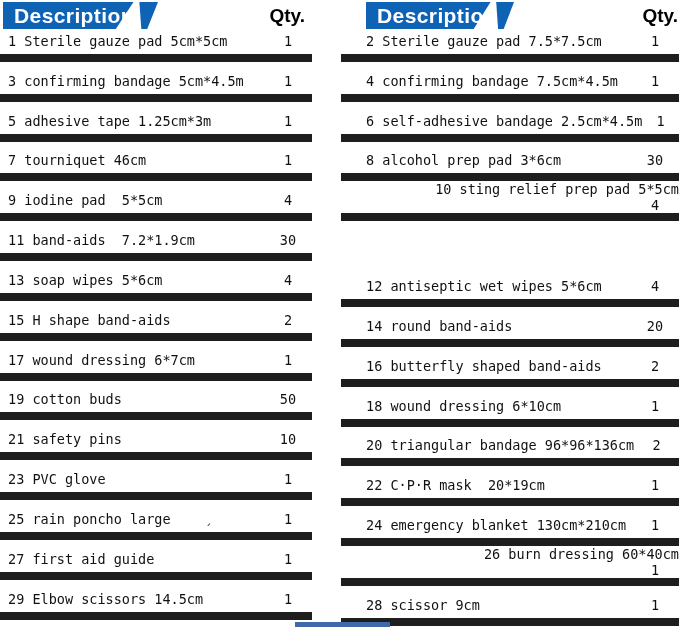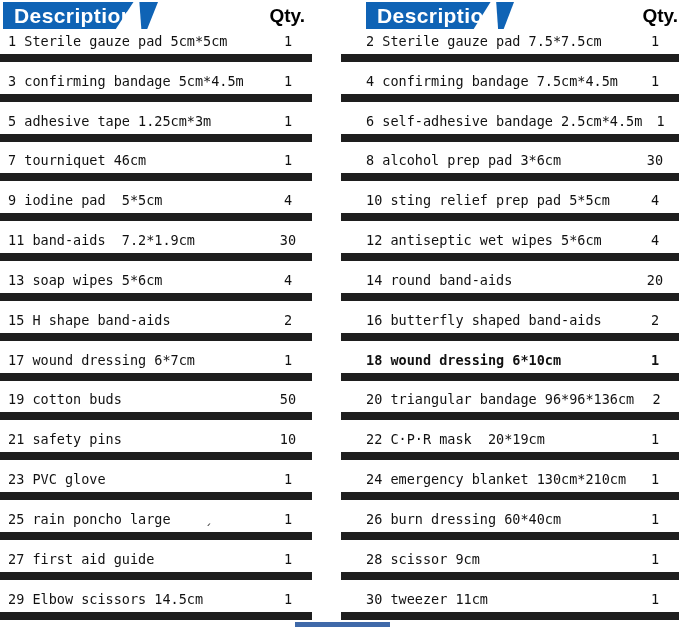--- a/index.html
+++ b/index.html
@@ -137,53 +137,53 @@
           <span class="q">1</span>
         </div>
       <div class="row" style="border-bottom-color: rgb(30, 30, 30);">
           <span class="d">6 self-adhesive bandage 2.5cm*4.5m</span>
           <span class="q">1</span>
         </div>
       <div class="row" style="border-bottom-color: rgb(30, 30, 30);">
           <span class="d">8 alcohol prep pad 3*6cm</span>
           <span class="q">30</span>
         </div>
-      <div class="row" style="border-bottom-color: rgb(30, 30, 30);">
+      <div class="row" style="border-bottom-color: rgb(30, 30, 30); flex-direction: column;">
           <span class="d">10 sting relief prep pad 5*5cm</span>
           <span class="q">4</span>
         </div>
-      <div class="row" style="border-bottom-color: rgb(30, 30, 30);">
+      <div class="row" style="border-bottom-color: rgb(30, 30, 30); margin-top: 46px;">
           <span class="d">12 antiseptic wet wipes 5*6cm</span>
           <span class="q">4</span>
         </div>
       <div class="row" style="border-bottom-color: rgb(30, 30, 30);">
           <span class="d">14 round band-aids</span>
           <span class="q">20</span>
         </div>
       <div class="row" style="border-bottom-color: rgb(30, 30, 30);">
           <span class="d">16 butterfly shaped band-aids</span>
           <span class="q">2</span>
         </div>
-      <div class="row" style="border-bottom-color: rgb(30, 30, 30); font-weight: bold;">
+      <div class="row" style="border-bottom-color: rgb(30, 30, 30);">
           <span class="d">18 wound dressing 6*10cm</span>
           <span class="q">1</span>
         </div>
       <div class="row" style="border-bottom-color: rgb(30, 30, 30);">
           <span class="d">20 triangular bandage 96*96*136cm</span>
           <span class="q">2</span>
         </div>
       <div class="row" style="border-bottom-color: rgb(30, 30, 30);">
           <span class="d">22 C·P·R mask  20*19cm</span>
           <span class="q">1</span>
         </div>
       <div class="row" style="border-bottom-color: rgb(30, 30, 30);">
           <span class="d">24 emergency blanket 130cm*210cm</span>
           <span class="q">1</span>
         </div>
-      <div class="row" style="border-bottom-color: rgb(30, 30, 30);">
+      <div class="row" style="border-bottom-color: rgb(30, 30, 30); flex-direction: column;">
           <span class="d">26 burn dressing 60*40cm</span>
           <span class="q">1</span>
         </div>
       <div class="row" style="border-bottom-color: rgb(30, 30, 30);">
           <span class="d">28 scissor 9cm</span>
           <span class="q">1</span>
         </div>
       <div class="row" style="border-bottom-color: rgb(30, 30, 30);">
           <span class="d">30 tweezer 11cm</span>
           <span class="q">1</span>

